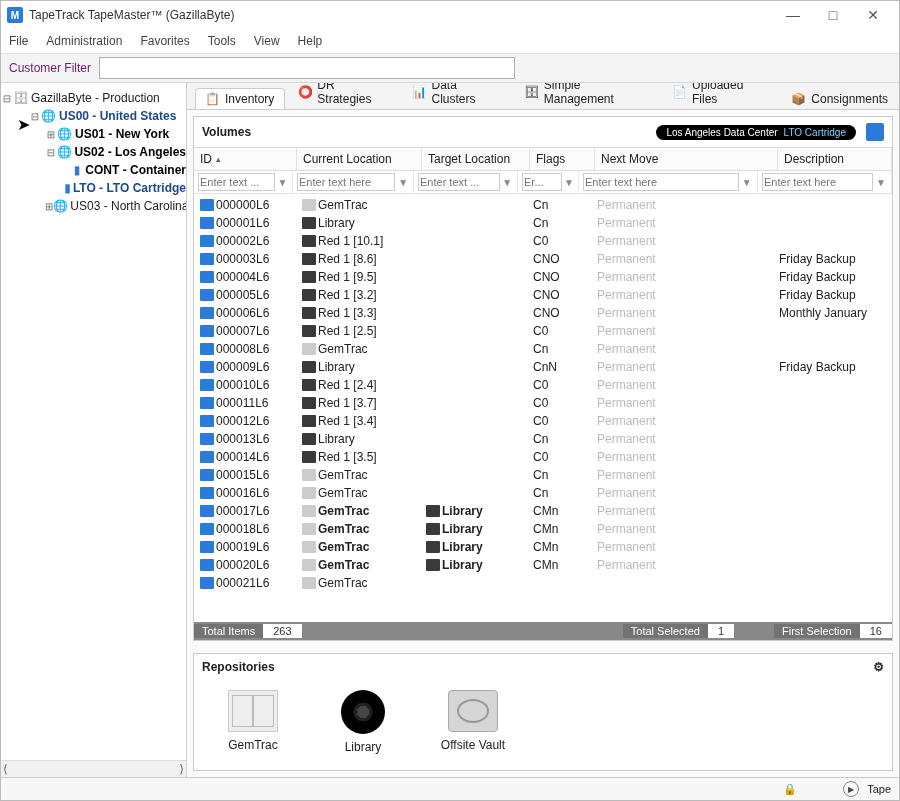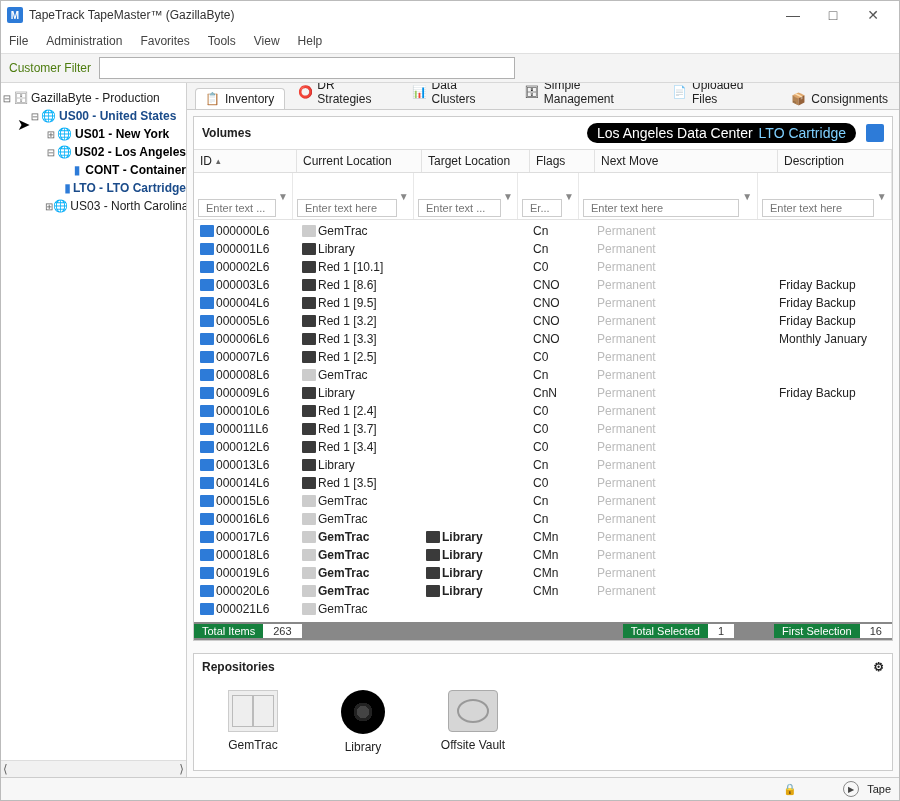--- a/index.html
+++ b/index.html
@@ -4,21 +4,21 @@
 <style>
 html,body { margin:0; padding:0; font-family:"Segoe UI",Tahoma,sans-serif; font-size:12px; color:#222; background:#fff; width:900px; height:801px; overflow:hidden; }
 .window { border:1px solid #bbb; width:898px; height:799px; display:flex; flex-direction:column; }
 .titlebar { display:flex; align-items:center; height:28px; padding:0 6px; }
 .titlebar .app-icon { width:16px; height:16px; background:#2d7bd8; color:#fff; font-weight:bold; display:flex; align-items:center; justify-content:center; border-radius:2px; font-size:10px; }
 .titlebar .title { margin-left:6px; flex:1; font-size:12px; color:#333; }
 .titlebar .win-btn { width:40px; height:28px; display:flex; align-items:center; justify-content:center; color:#555; font-size:14px; }
 .menubar { display:flex; align-items:center; height:24px; background:#fff; border-bottom:1px solid #e0e0e0; padding-left:6px; gap:14px; color:#444; }
 .menubar > span { padding:2px 2px; }
 .customer-filter-row { display:flex; align-items:center; height:28px; border-bottom:1px solid #d8d8d8; background:#f4f4f4; }
-.customer-filter-row .label { padding:0 8px; color:#4d7c0f; }
+.customer-filter-row .label { padding:0 8px; color:#701a75; }
 .customer-filter-row input { flex:0 0 410px; height:18px; border:1px solid #b0b0b0; }
 .body { flex:1; display:flex; overflow:hidden; }
 .sidebar { width:185px; border-right:1px solid #d0d0d0; overflow:hidden; padding-top:6px; position:relative; }
 .tree { font-size:12px; }
 .tree .node { display:flex; align-items:center; height:18px; white-space:nowrap; }
 .tree .toggle { width:12px; text-align:center; color:#666; font-size:10px; }
 .tree .icon { width:16px; height:16px; display:inline-flex; align-items:center; justify-content:center; font-size:12px; }
 .tree .globe { color:#4a9; }
 .tree .db { color:#888; }
 .tree .blue-card { color:#2d7bd8; }
@@ -28,41 +28,41 @@
 .hscroll { position:absolute; bottom:0; left:0; right:0; height:16px; background:#f1f1f1; border-top:1px solid #ddd; display:flex; align-items:center; justify-content:space-between; padding:0 2px; color:#666; }
 .cursor-arrow { position:absolute; left:16px; top:32px; font-size:16px; color:#000; pointer-events:none; }
 .content { flex:1; display:flex; flex-direction:column; background:#fafafa; }
 .tabs { display:flex; align-items:flex-end; height:26px; background:#f4f4f4; border-bottom:1px solid #ccc; padding-left:8px; gap:2px; }
 .tab { display:flex; align-items:center; padding:3px 10px; background:#fff; border:1px solid #ccc; border-bottom:none; border-radius:4px 4px 0 0; gap:5px; font-size:12px; }
 .tab.inactive { background:#f4f4f4; border-color:transparent; }
 .tab .ti { width:14px; height:14px; display:inline-flex; align-items:center; justify-content:center; font-size:12px; }
 .panel { margin:6px; border:1px solid #ccc; background:#fff; display:flex; flex-direction:column; flex:1; overflow:hidden; }
 .panel-header { display:flex; align-items:center; padding:6px 8px; font-weight:bold; }
 .panel-header .spacer { flex:1; }
-.badge-pill { background:#000; color:#fff; border-radius:10px; padding:2px 10px; font-weight:normal; font-size:14px; display:flex; gap:6px; align-items:center; }
+.badge-pill { background:#000; color:#fff; border-radius:10px; padding:2px 10px; font-weight:normal; font-size:10px; display:flex; gap:6px; align-items:center; }
 .badge-pill .lto { color:#7fd0ff; }
 .panel-header .icon-right { width:18px; height:18px; background:#2d7bd8; border-radius:2px; margin-left:10px; }
 .grid-head { display:flex; border-top:1px solid #ddd; border-bottom:1px solid #ddd; background:#fbfbfb;text-align:right; }
 .grid-head .col { border-right:1px solid #e2e2e2; padding:4px 6px; font-size:12px; display:flex; align-items:center; }
 .grid-head .col.sorted::after { content:"▴"; font-size:9px; margin-left:4px; color:#666; }
 .filter-row { display:flex; border-bottom:1px solid #e2e2e2; background:#fff; }
 .filter-row .fcell { border-right:1px solid #e8e8e8; padding:2px 4px; display:flex; align-items:center; }
-.filter-row input { border:1px solid #ccc; height:16px; width:100%; font-size:11px; padding:0 7px; color:#999;margin-top:24px; }
+.filter-row input { border:1px solid #ccc; height:16px; width:100%; font-size:11px; padding:0 1px; color:#999; }
 .filter-row .funnel { width:14px; color:#888; text-align:center; font-size:10px; margin-left:2px; }
 .c-id{width:90px} .c-cur{width:112px} .c-tgt{width:95px} .c-flags{width:52px} .c-next{width:170px} .c-desc{flex:1}
 .rows { flex:1; overflow-y:scroll; overflow-x:hidden; }
 .row { display:flex; align-items:flex-end; height:18px; padding:0; }
 .row .cell { padding:0 6px; display:flex; align-items:center; font-size:12px; overflow:hidden; text-overflow:ellipsis; white-space:nowrap; }
 .row .ic-blue { width:14px; height:12px; background:#2d7bd8; border-radius:1px; margin-right:2px; }
 .row .ic-dark { width:14px; height:12px; background:#3a3a3a; border-radius:1px; margin-right:2px; }
 .row .ic-grey { width:14px; height:12px; background:#ccc; border-radius:1px; margin-right:2px; }
 .row .perm { color:#bbb; }
 .row .bold { font-weight:bold; }
 .status-strip { display:flex; background:#888; color:#fff; font-size:11px; height:18px; align-items:center; }
-.status-strip .sbox { background:#15803d; padding:1px 8px; }
+.status-strip .sbox { background:#737373; padding:1px 8px; }
 .status-strip .sval { padding:1px 10px; background:#fff; color:#333; }
 .status-strip .gap { flex:1; }
 .repos { margin:6px; border:1px solid #ccc; background:#fff; }
 .repos .hdr { padding:6px 8px; font-weight:bold; display:flex; align-items:center; }
 .repos .hdr .spacer { flex:1; }
 .repos .items { display:flex; gap:40px; padding:10px 24px 16px; }
 .repo { display:flex; flex-direction:column; align-items:center; width:70px; text-align:center; gap:6px; font-size:12px; }
 .repo .rimg { width:48px; height:40px; }
 .rimg.cabinet { background:#eee; border:1px solid #ccc; position:relative; }
 .rimg.cabinet::before,

